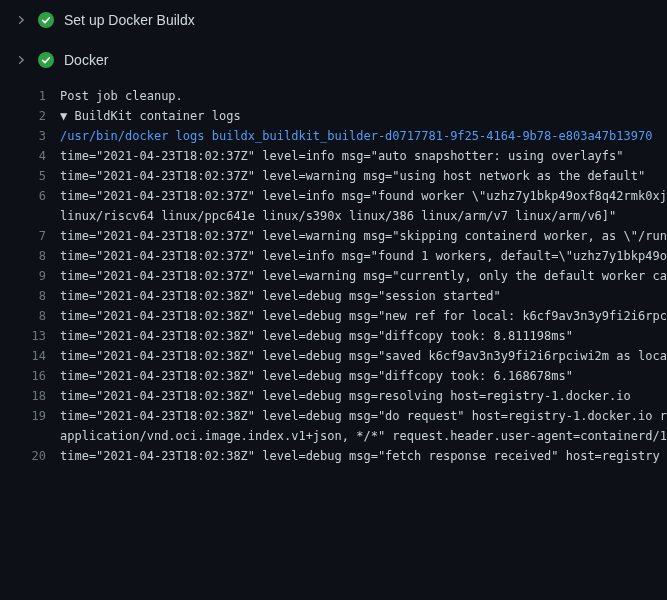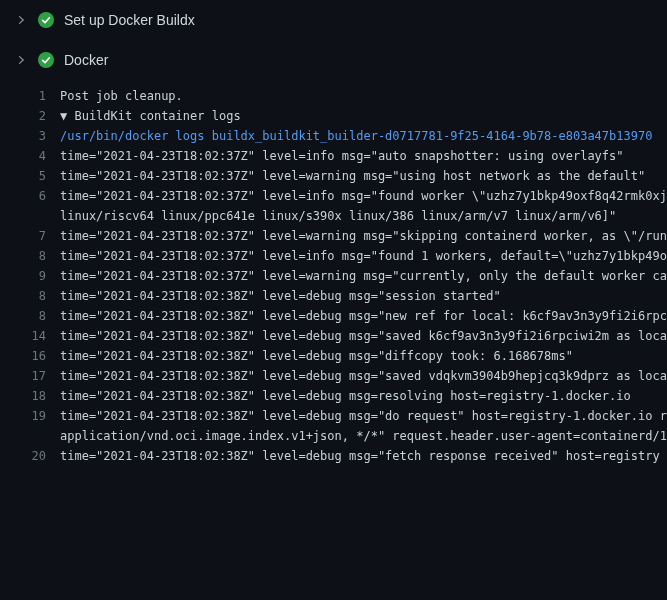--- a/index.html
+++ b/index.html
@@ -159,42 +159,42 @@
     </div>
   </div>
 
   <div class="log-line">
     <span class="ln">8</span>
     <div class="txt-wrap">
       <div class="txt">time="2021-04-23T18:02:38Z" level=debug msg="new ref for local: k6cf9av3n3y9fi2i6rpc</div>
     </div>
   </div>
 
+  <div class="log-line">
+    <span class="ln">13</span>
+    <div class="txt-wrap">
+      <div class="txt">time="2021-04-23T18:02:38Z" level=debug msg="diffcopy took: 8.811198ms"</div>
+    </div>
+  </div>
 
   <div class="log-line">
     <span class="ln">14</span>
     <div class="txt-wrap">
       <div class="txt">time="2021-04-23T18:02:38Z" level=debug msg="saved k6cf9av3n3y9fi2i6rpciwi2m as loca</div>
     </div>
   </div>
 
 
   <div class="log-line">
     <span class="ln">16</span>
     <div class="txt-wrap">
       <div class="txt">time="2021-04-23T18:02:38Z" level=debug msg="diffcopy took: 6.168678ms"</div>
     </div>
   </div>
 
-  <div class="log-line">
-    <span class="ln">17</span>
-    <div class="txt-wrap">
-      <div class="txt">time="2021-04-23T18:02:38Z" level=debug msg="saved vdqkvm3904b9hepjcq3k9dprz as loca</div>
-    </div>
-  </div>
 
   <div class="log-line">
     <span class="ln">18</span>
     <div class="txt-wrap">
       <div class="txt">time="2021-04-23T18:02:38Z" level=debug msg=resolving host=registry-1.docker.io</div>
     </div>
   </div>
 
   <div class="log-line">
     <span class="ln">19</span>

